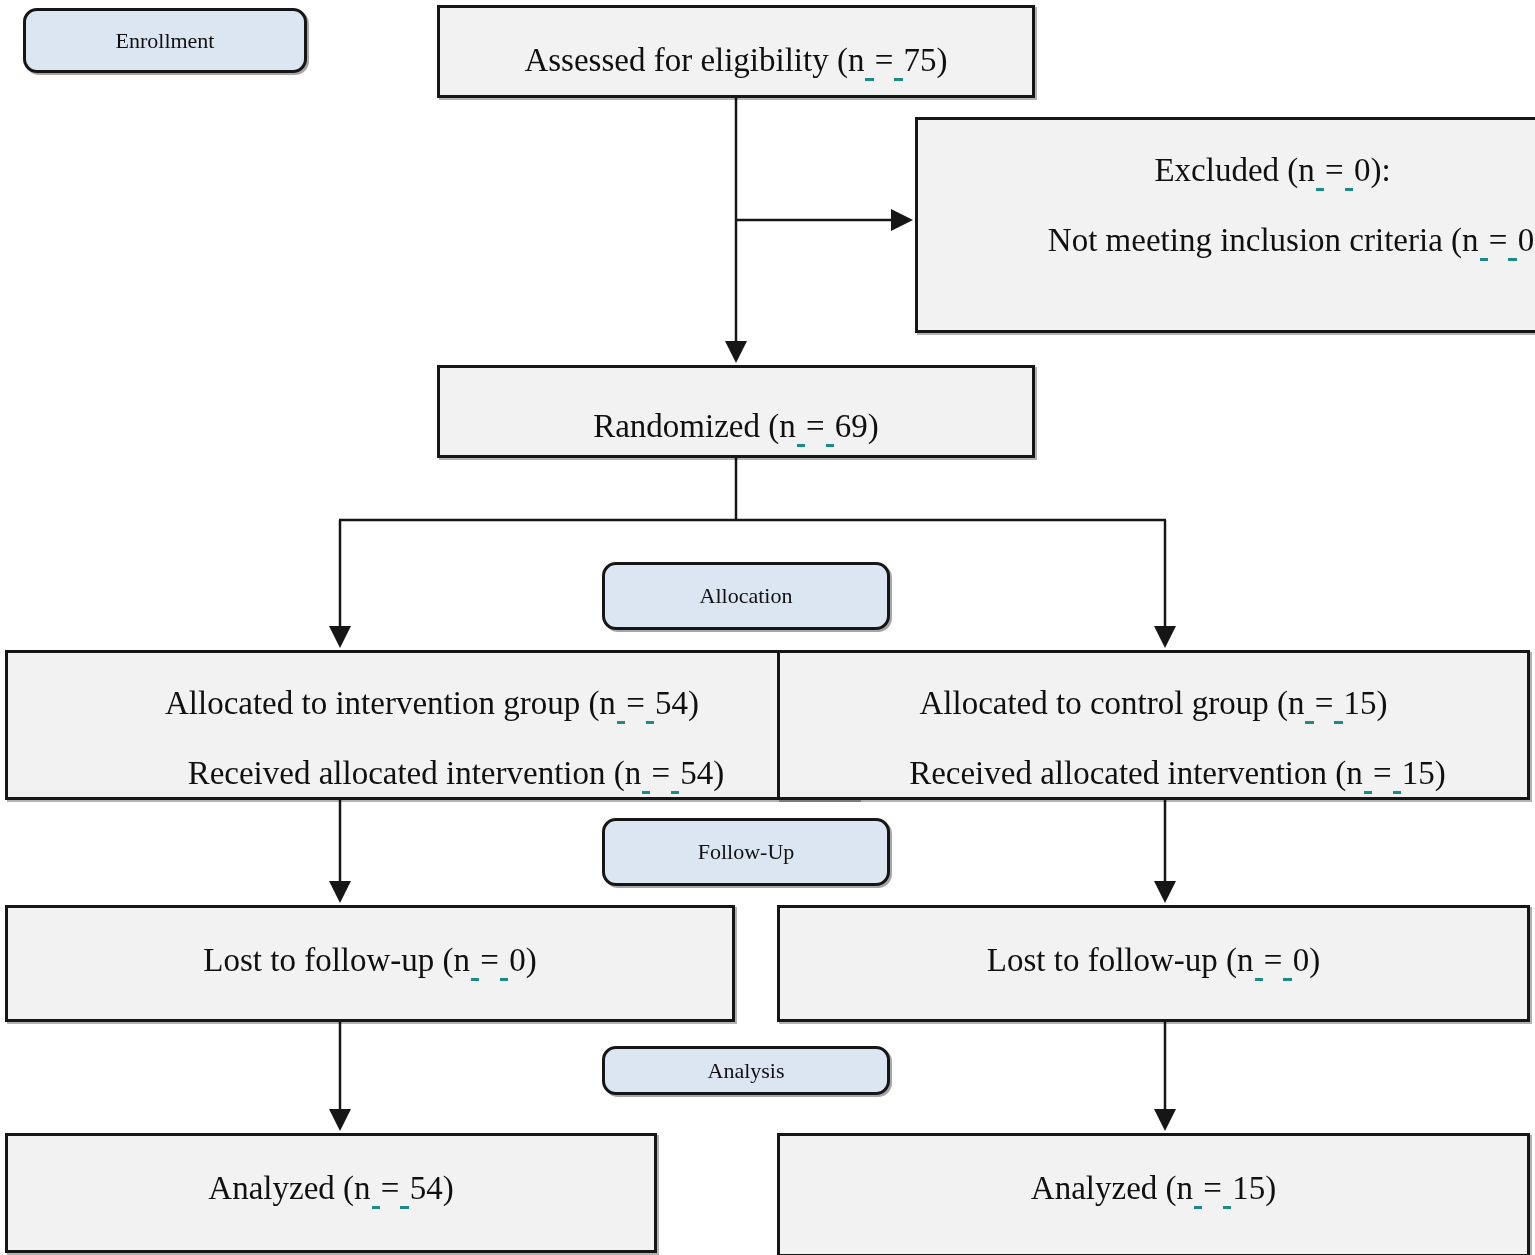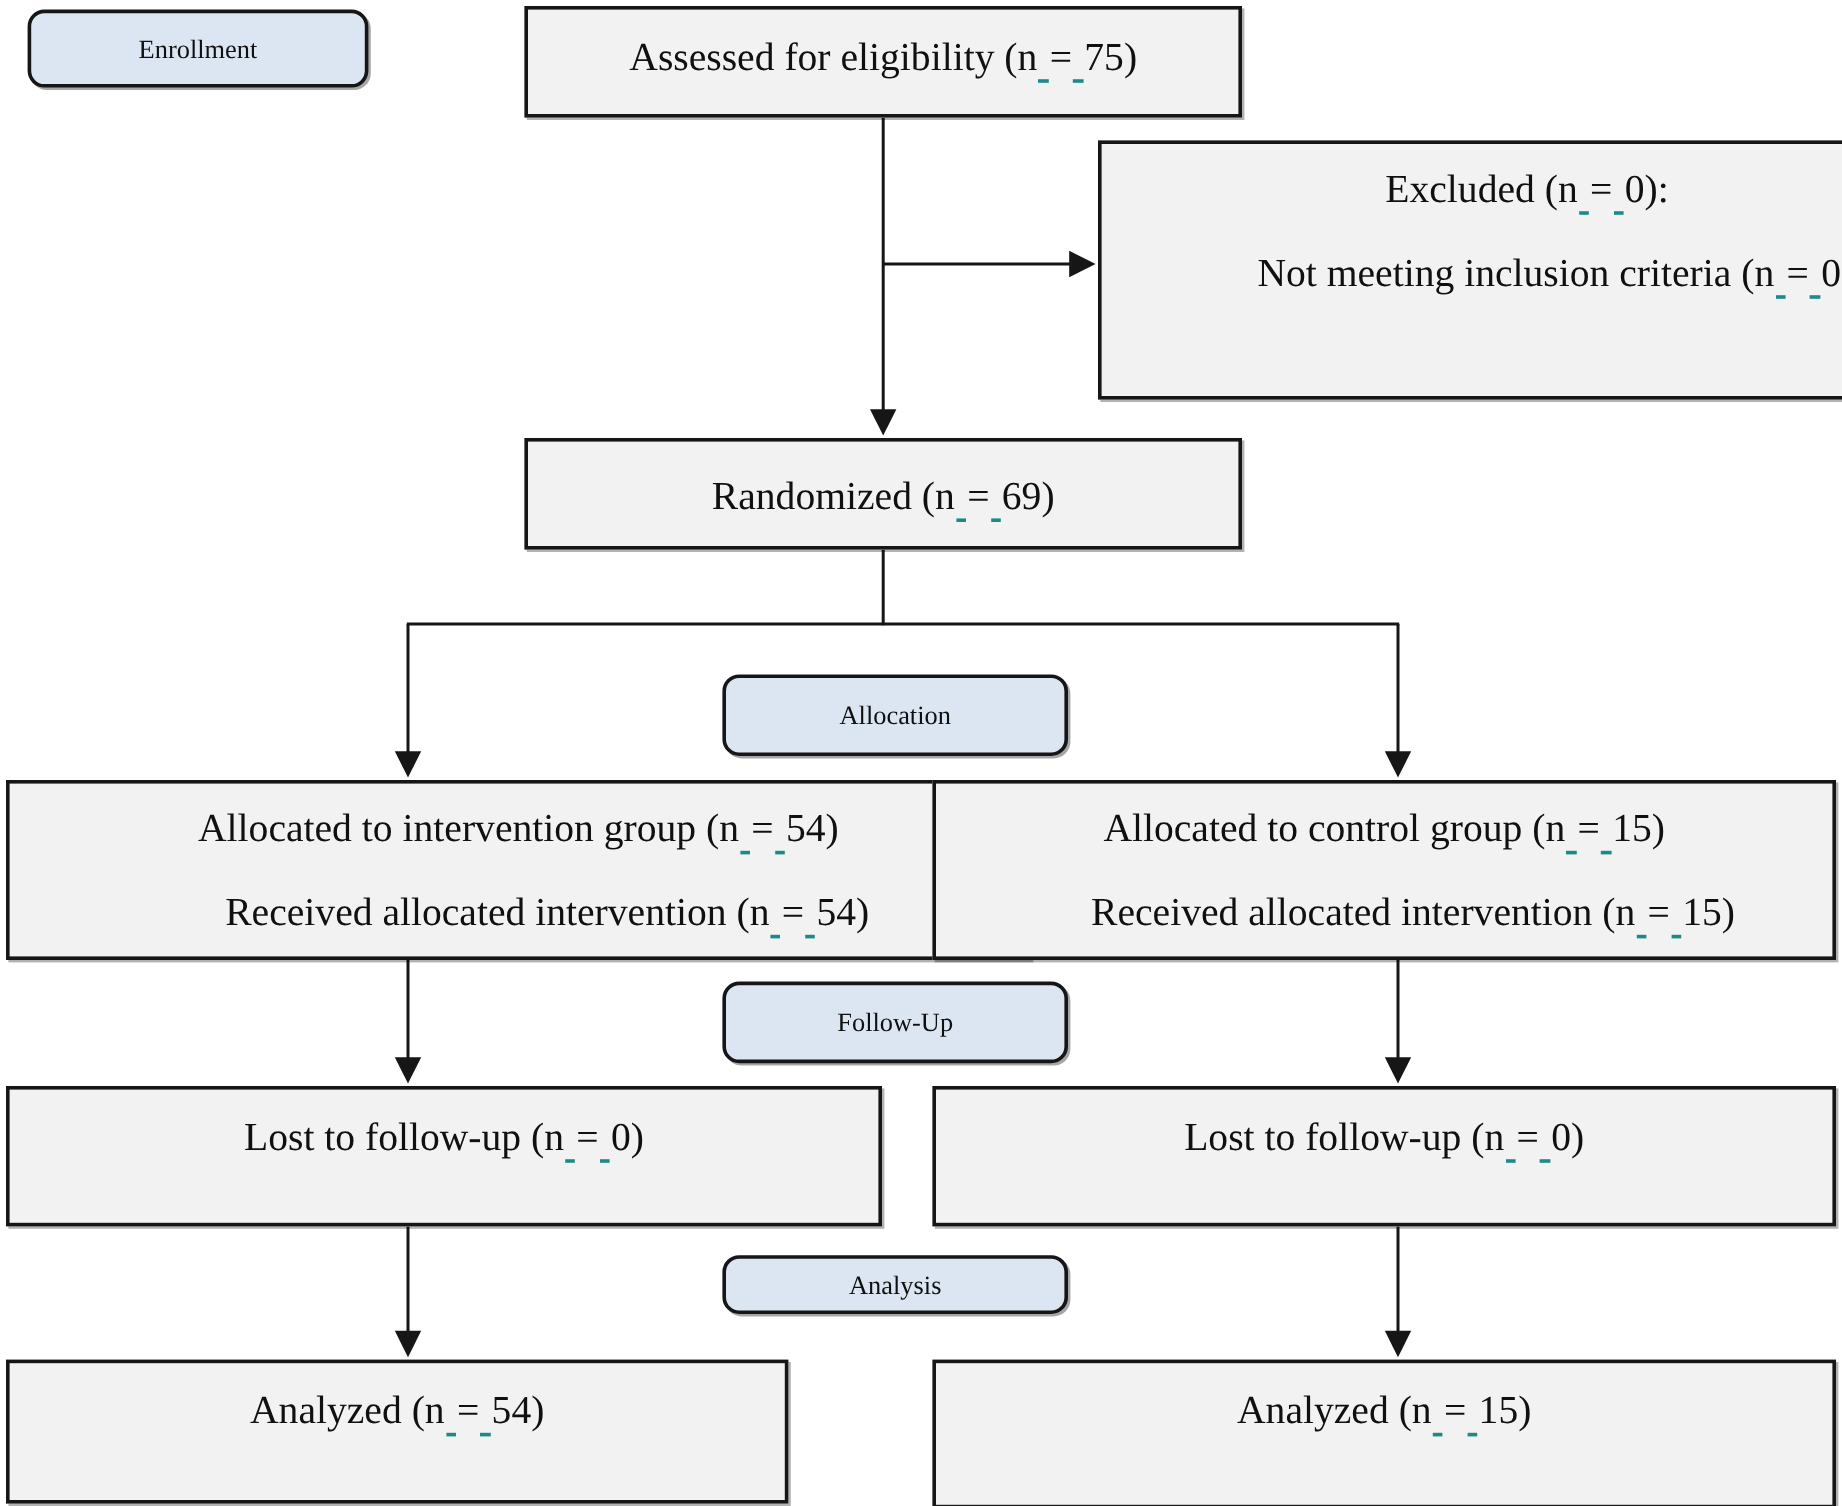--- a/index.html
+++ b/index.html
@@ -18,21 +18,21 @@
   .arrow-head{fill:var(--border);stroke:none;}
   .gbox{
     position:absolute;z-index:1;box-sizing:border-box;
     background:var(--box-fill);border:3px solid var(--border);
     box-shadow:2px 2px 0 rgba(0,0,0,0.3);
     font-size:33px;line-height:36px;text-align:center;
     padding-top:22px;
   }
   .gbox.mid{padding-top:28px;text-align:center;}
   .gbox.two{padding-top:20px;}
-  .gbox p{margin:0;}
+  .gbox p{margin:12px;}
   .gbox p + p{margin-top:34px;padding-left:48px;}
   .stage{
     position:absolute;z-index:1;box-sizing:border-box;
     background:var(--stage-fill);border:3px solid var(--border);border-radius:14px;
     box-shadow:2px 2px 0 rgba(0,0,0,0.35);
     display:flex;align-items:center;justify-content:center;
     font-size:22px;
   }
   .spm{white-space:pre;border-bottom:3px solid var(--space-mark);margin:0 1px;}
 </style>

